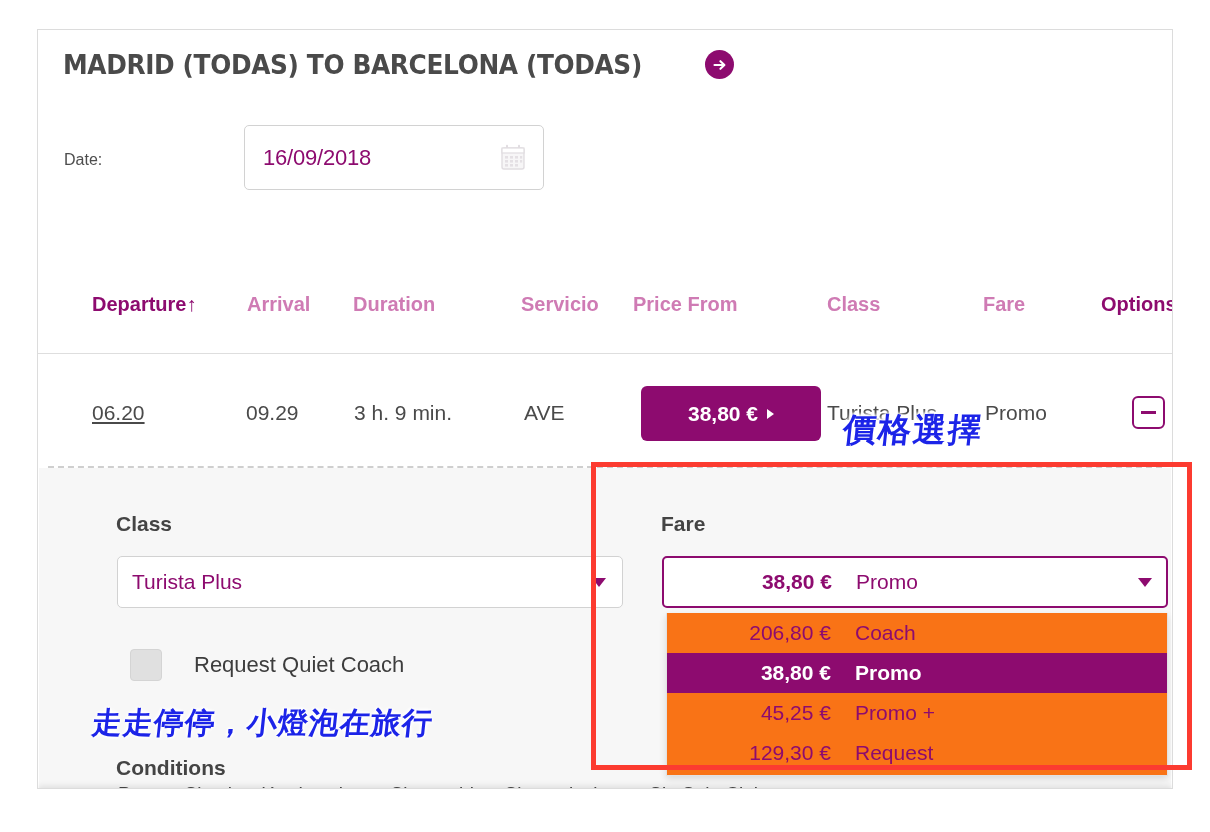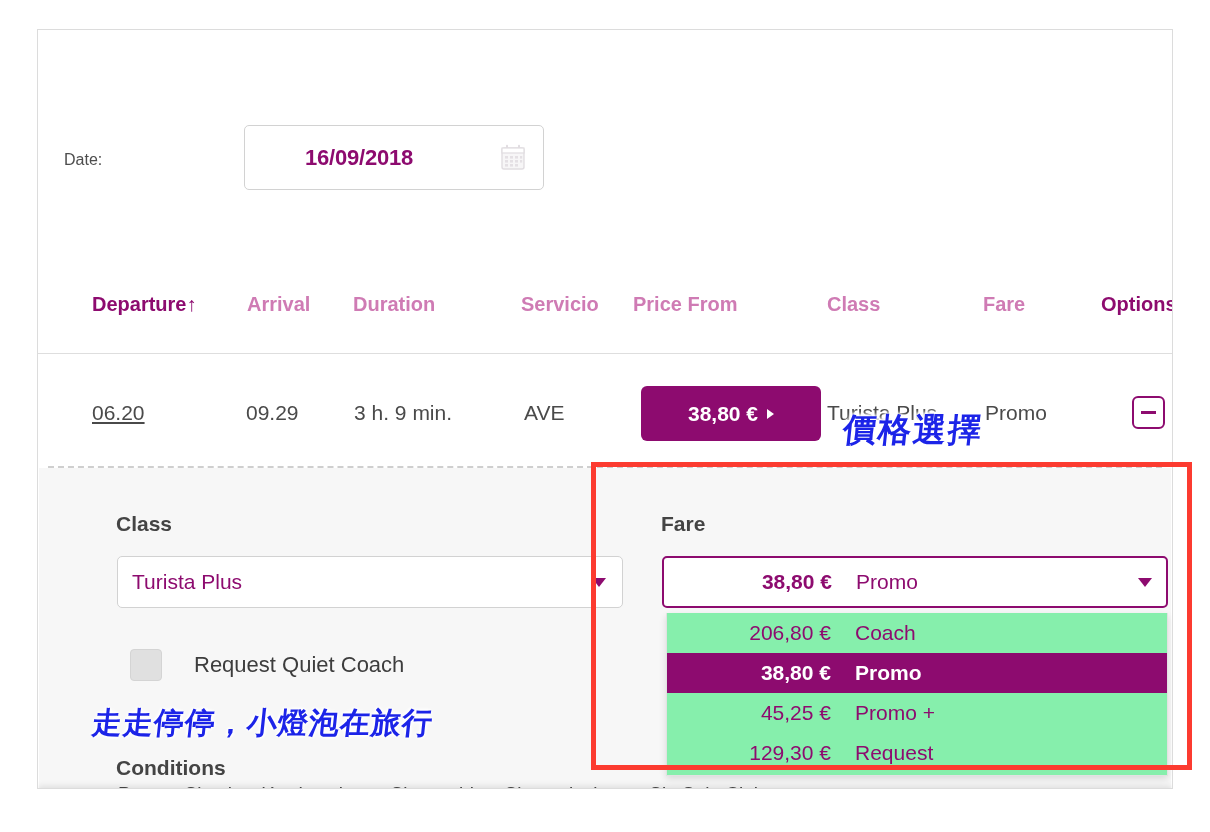--- a/index.html
+++ b/index.html
@@ -92,24 +92,23 @@
     border-radius: 5px;
     background: #ffffff;
     display: flex;
     align-items: center;
     justify-content: space-between;
     box-sizing: border-box;
     padding: 0 17px 0 18px;
   }
   .date-value {
     font-size: 22px;
-    font-weight: bold;
+    font-weight: normal;
     color: #8d0b6f;
     letter-spacing: -0.2px;
-    margin-left: 42px;
   }
   .cal-icon { width: 26px; height: 27px; flex: none; opacity: 0.55; }
 
   
   .col-head {
     position: absolute;
     top: 263px;
     font-size: 20px;
     font-weight: bold;
     color: #cf7bb4;
@@ -314,21 +313,21 @@
     font-size: 21px;
     color: #8d0b6f;
   }
   .fare-select .caret { margin-left: auto; }
 
   .fare-list {
     position: absolute;
     left: 628px;
     top: 583px;
     width: 502px;
-    background: #86efac;
+    background: #f97316;
     border: 1px solid #e2e2e2;
     border-top: none;
     box-shadow: 0 3px 7px rgba(0,0,0,0.12);
     box-sizing: border-box;
     padding-bottom: 2px;
   }
   .fare-option {
     height: 40px;
     display: flex;
     align-items: center;
@@ -391,20 +390,28 @@
     top: 703px;
     font-size: 30px;
     letter-spacing: 1px;
   }
 </style>
 </head>
 <body>
 
 <div id="card">
 
+  <div class="route-header">
+    <div class="route-title">MADRID (TODAS) TO BARCELONA (TODAS)</div>
+    <div class="arrow-circle">
+      <svg width="18" height="18" viewBox="0 0 18 18" aria-hidden="true">
+        <path d="M3.5 9 H13.2 M9.4 5.2 L13.4 9 L9.4 12.8" stroke="#ffffff" stroke-width="2.1" fill="none" stroke-linecap="round" stroke-linejoin="round"></path>
+      </svg>
+    </div>
+  </div>
 
   <div class="date-row">
     <div class="date-labels">
       <div class="date-label-main">Date:</div>
     </div>
     <div class="date-input-box">
       <span class="date-value">16/09/2018</span>
       <span class="cal-icon">
         <svg width="26" height="27" viewBox="0 0 26 27" aria-hidden="true">
           <rect x="2" y="4" width="22" height="21" rx="2" fill="#f2f0f2" stroke="#c9c2c9" stroke-width="1.4"></rect>

